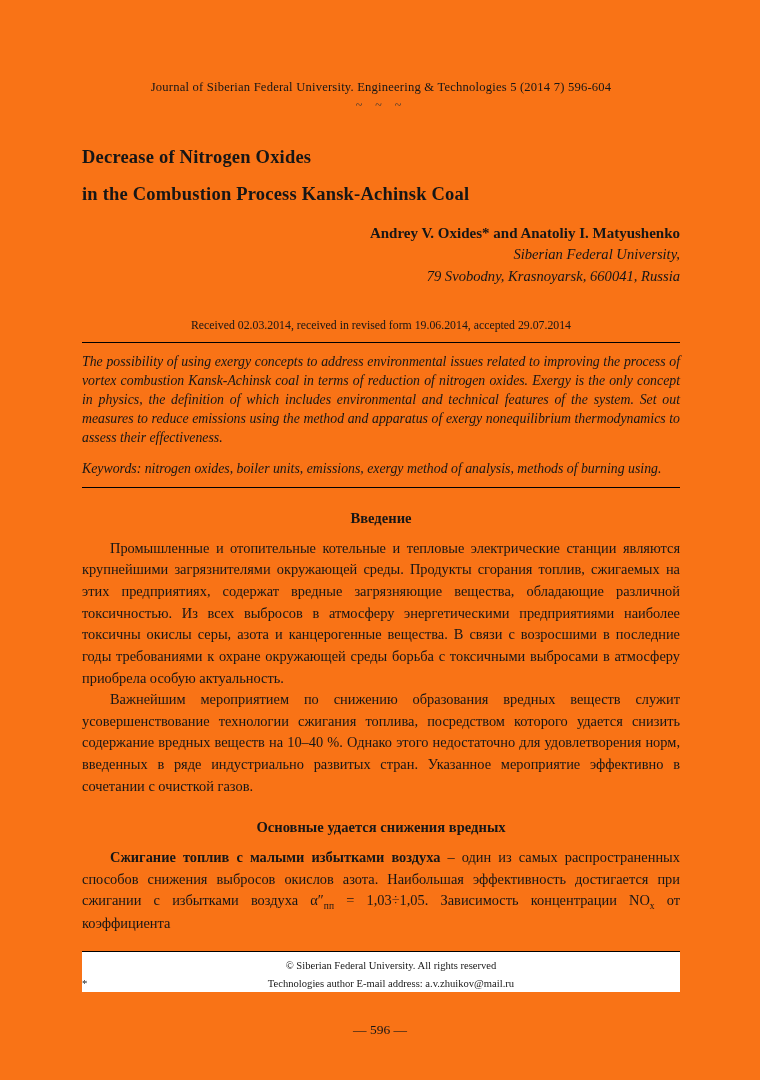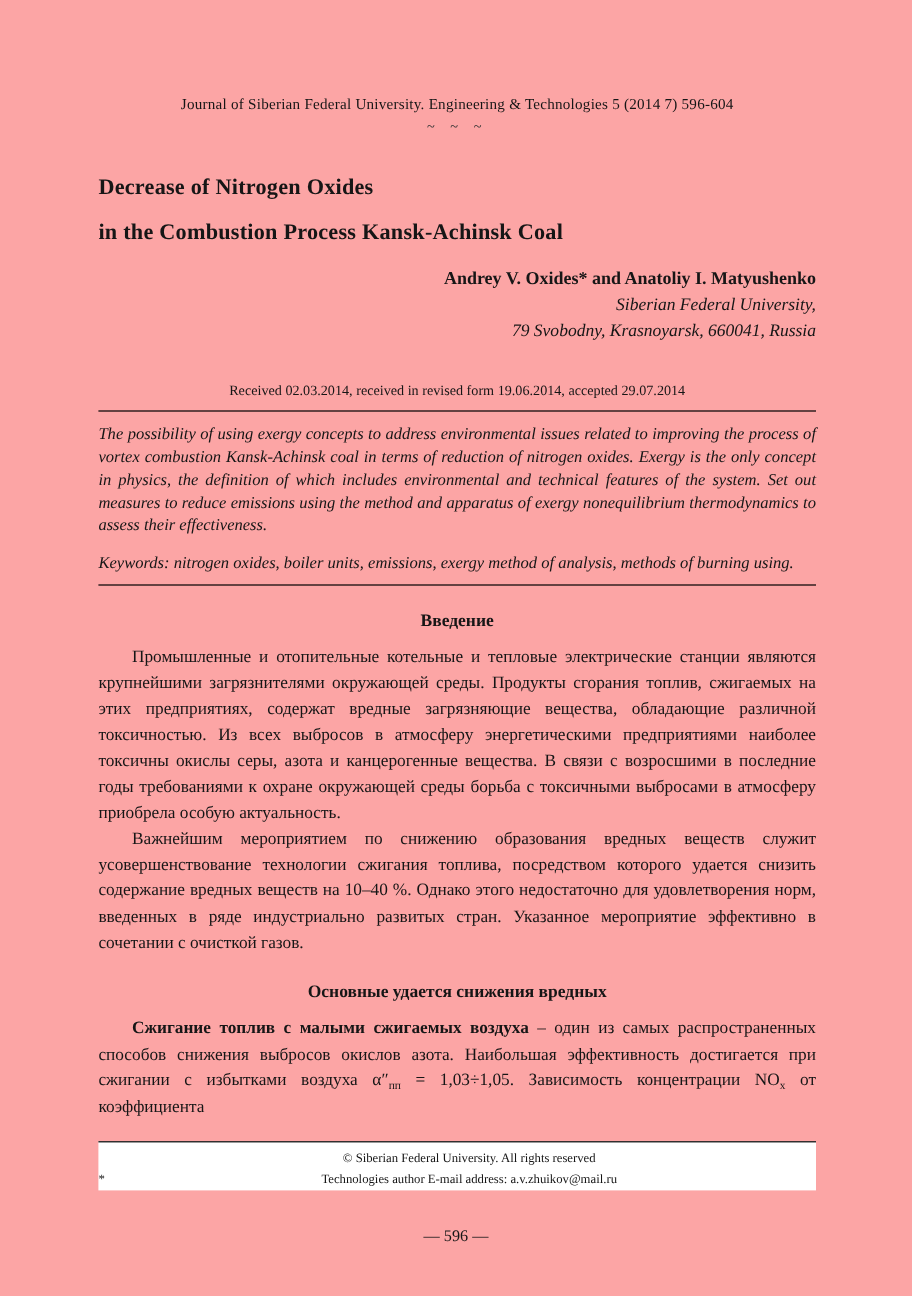--- a/index.html
+++ b/index.html
@@ -2,21 +2,21 @@
 <html><head>
 <meta charset="utf-8">
 <style>
   * { box-sizing: border-box; }
   html, body { margin: 0; padding: 0; background: #ffffff; }
   .page {
     position: relative;
     width: 760px;
     height: 1080px;
     margin: 0 auto;
-    background: #fca5a5;
+    background: #f97316;
     color: #161616;
     font-family: "Liberation Serif", "DejaVu Serif", serif;
     padding: 80px 80px 0 82px;
     overflow: hidden;
   }
   .journal-header {
     text-align: center;
     font-size: 12.6px;
     letter-spacing: 0.2px;
   }
@@ -151,21 +151,21 @@
 
   <div class="section-heading">Введение</div>
 
   <p class="body-par">Промышленные и отопительные котельные и тепловые электрические станции являются крупнейшими загрязнителями окружающей среды. Продукты сгорания топлив, сжигаемых на этих предприятиях, содержат вредные загрязняющие вещества, обладающие различной токсичностью. Из всех выбросов в атмосферу энергетическими предприятиями наиболее токсичны окислы серы, азота и канцерогенные вещества. В связи с возросшими в последние годы требованиями к охране окружающей среды борьба с токсичными выбросами в атмосферу приобрела особую актуальность.</p>
   <p class="body-par">Важнейшим мероприятием по снижению образования вредных веществ служит усовершенствование технологии сжигания топлива, посредством которого удается снизить содержание вредных веществ на 10–40 %. Однако этого недостаточно для удовлетворения норм, введенных в ряде индустриально развитых стран. Указанное мероприятие эффективно в сочетании с очисткой газов.</p>
 
   <div class="section-heading">
     <span class="heading-line">Основные удается снижения вредных</span>
   </div>
 
-  <p class="body-par"><b>Сжигание топлив с малыми сжигаемых воздуха</b><span> – один из самых распространенных способов снижения выбросов окислов азота.  Наибольшая эффективность достигается при сжигании с избытками воздуха α″</span><sub>пп</sub><span> = 1,03÷1,05. Зависимость концентрации NO</span><sub>х</sub><span> от коэффициента</span></p>
+  <p class="body-par"><b>Сжигание топлив с малыми избытками воздуха</b><span> – один из самых распространенных способов снижения выбросов окислов азота.  Наибольшая эффективность достигается при сжигании с избытками воздуха α″</span><sub>пп</sub><span> = 1,03÷1,05. Зависимость концентрации NO</span><sub>х</sub><span> от коэффициента</span></p>
 
   <div class="footnote-block">
     <hr class="footnote-rule">
     <div class="copyright">© Siberian Federal University. All rights reserved</div>
     <div class="corresponding-row">
       <span class="footnote-star">*</span>
       <span>Technologies author E-mail address: a.v.zhuikov@mail.ru</span>
     </div>
   </div>
 

